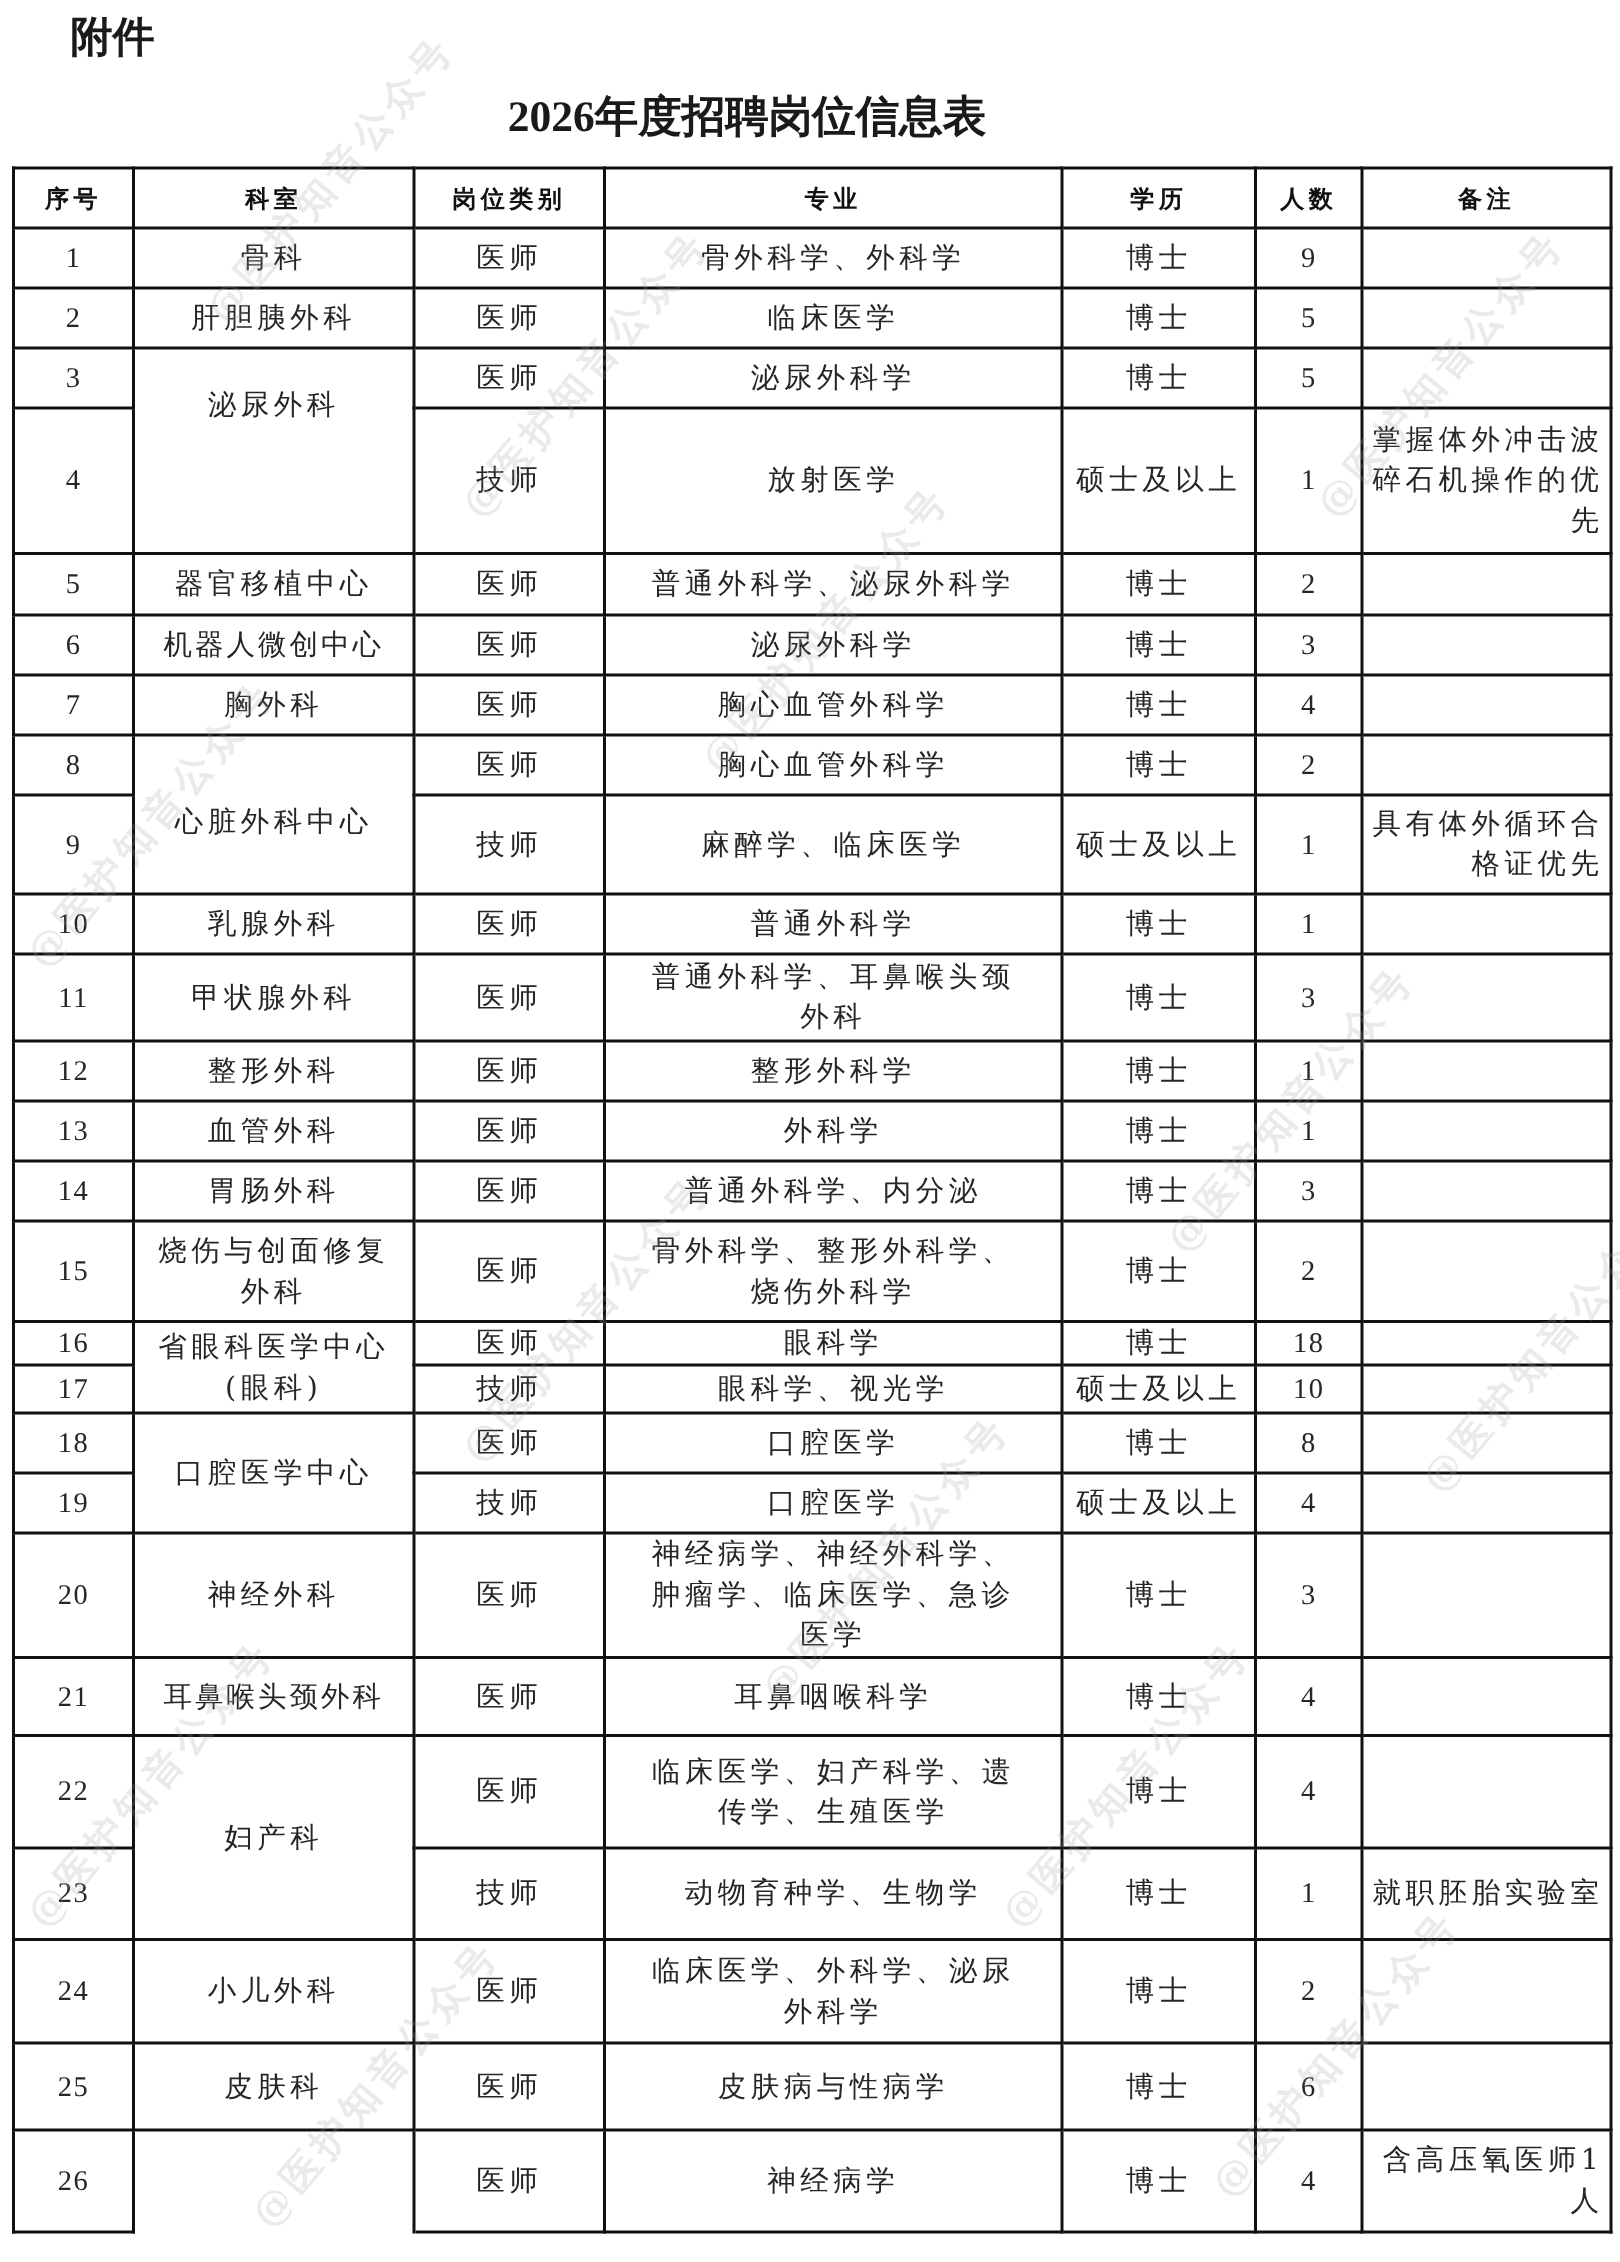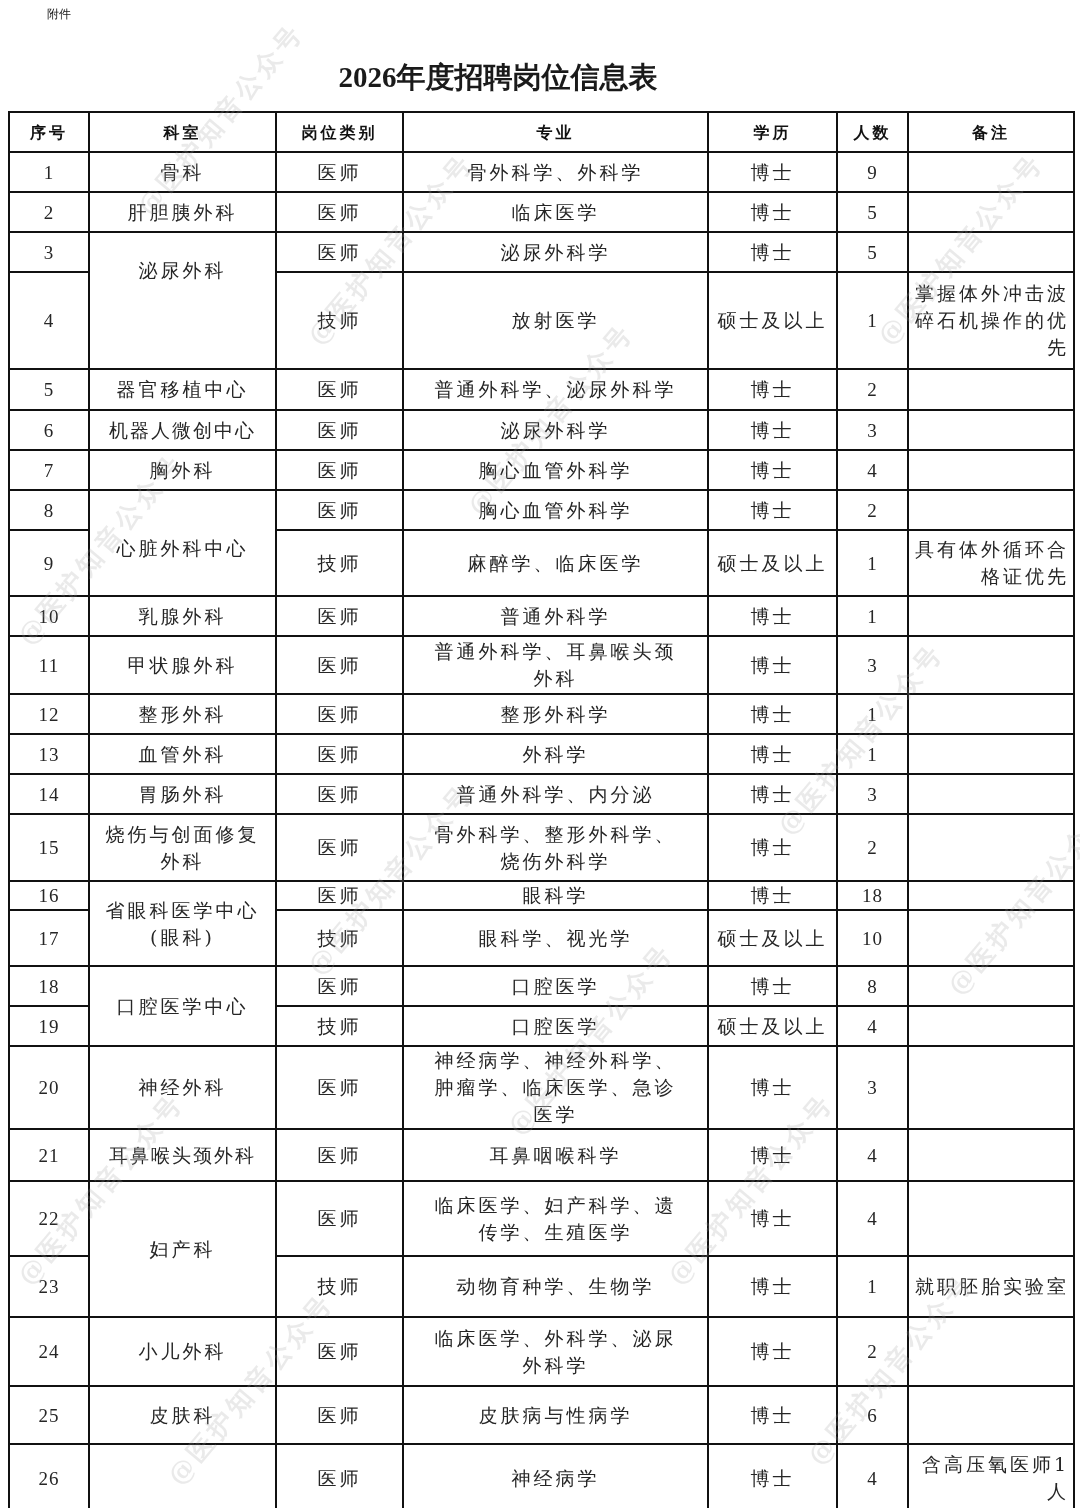--- a/index.html
+++ b/index.html
@@ -2,21 +2,21 @@
 <html><head>
   <meta charset="utf-8">
   <style>
     html, body { margin: 0; padding: 0; background: #ffffff; }
     body {
       width: 1080px; height: 1508px; position: relative; overflow: hidden;
       font-family: "DejaVu Serif", "Liberation Serif", serif; color: #1a1a1a;
     }
     .attachment-label {
       position: absolute; left: 12px; top: 6px;
-      font-family: "DejaVu Sans", sans-serif; font-weight: normal; font-size: 12px; padding-left: 35px;
+      font-family: "DejaVu Sans", sans-serif; font-weight: bold; font-size: 28px; padding-left: 35px;
     }
     .doc-title {
       position: absolute; left: 0; top: 58px; width: 996px; text-align: center;
       font-family: "Liberation Serif", "DejaVu Serif", serif; font-weight: bold; font-size: 29px;
       letter-spacing: 0px;
     }
     table.jobs {
       position: absolute; left: 8px; top: 111px;
       border-collapse: collapse; table-layout: fixed; width: 1065px;
     }
@@ -216,21 +216,21 @@
     <tr style="height:28px">
       <td class="num">16</td>
       <td rowspan="2">省眼科医学中心(眼科)</td>
       <td>医师</td>
       <td class="major">眼科学</td>
       <td>博士</td>
       <td class="num">18</td>
       <td class="note"></td>
     </tr>
 
-    <tr style="height:56px">
+    <tr style="height:32px">
       <td class="num">17</td>
       <td>技师</td>
       <td class="major">眼科学、视光学</td>
       <td>硕士及以上</td>
       <td class="num">10</td>
       <td class="note"></td>
     </tr>
 
     <tr style="height:40px">
       <td class="num">18</td>

